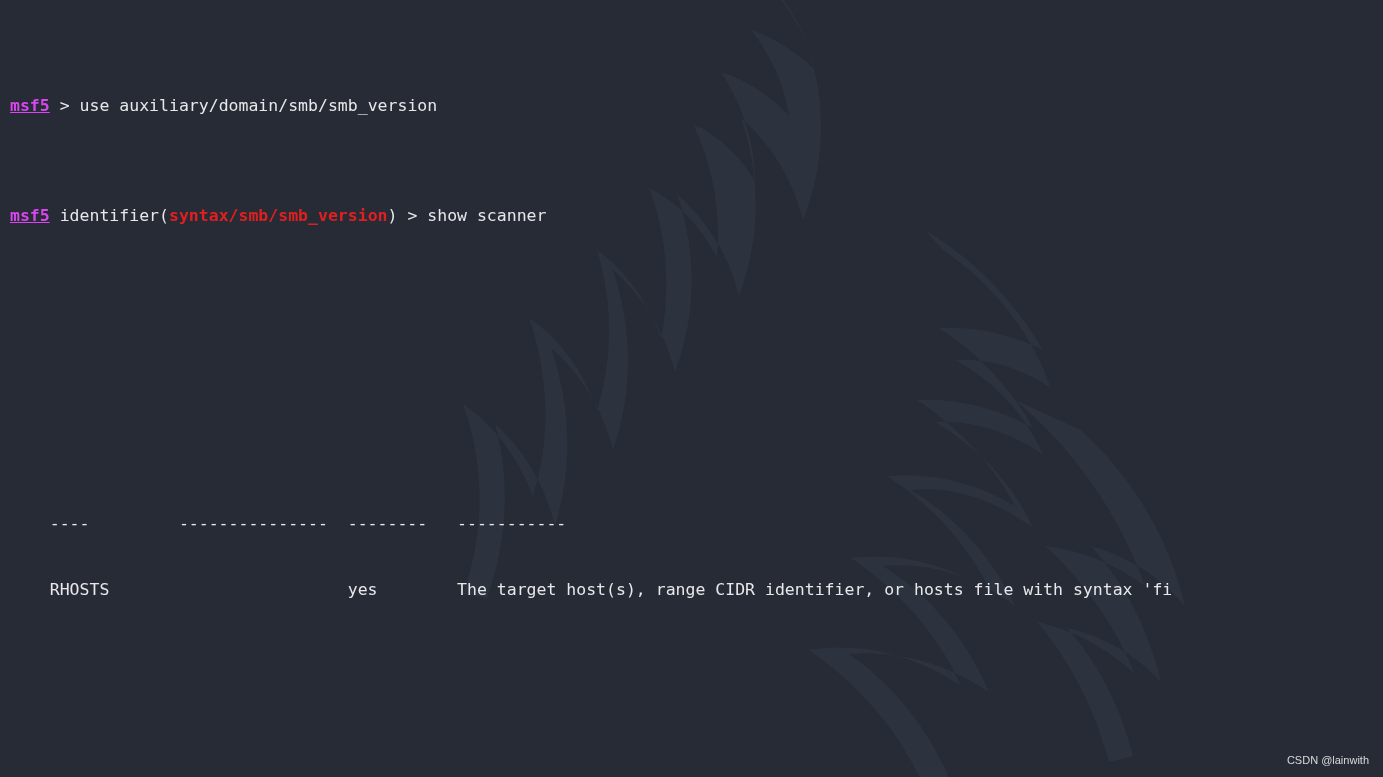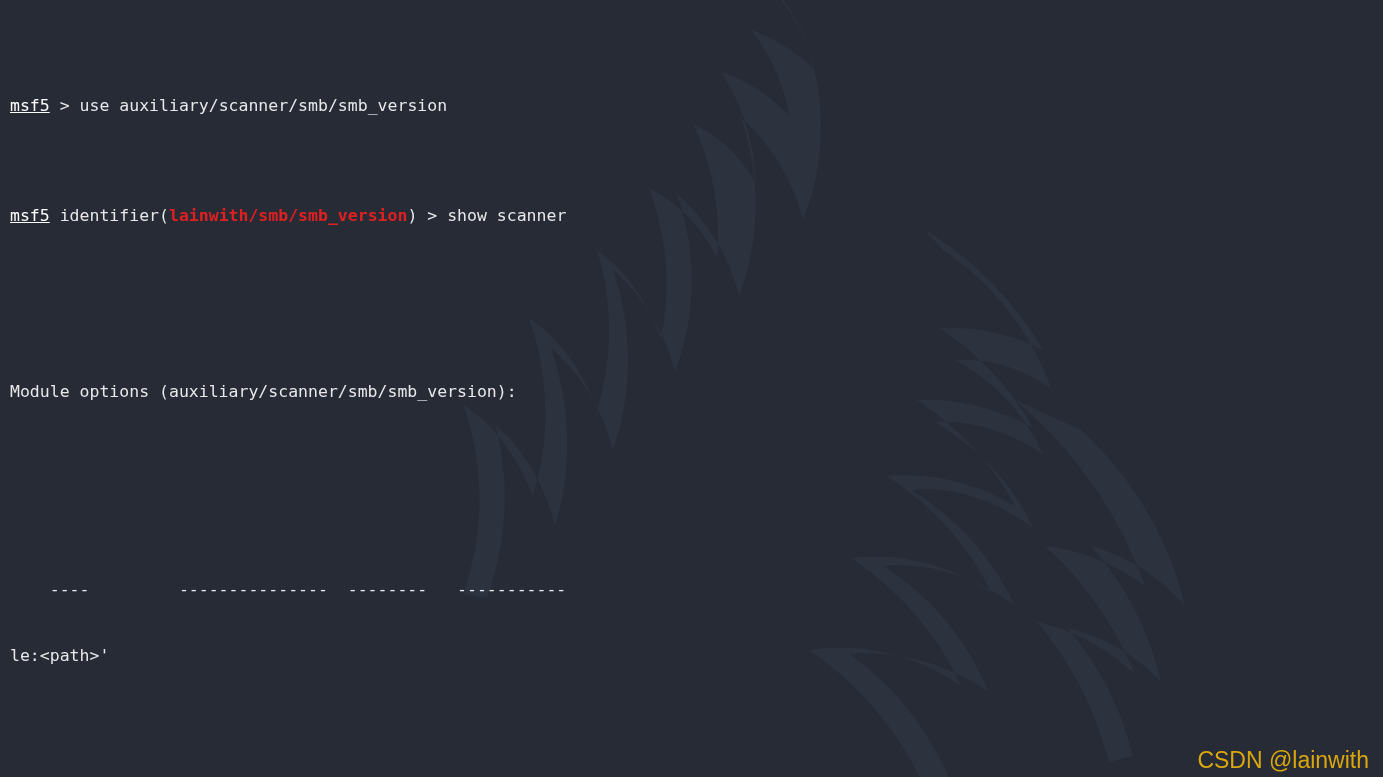--- a/index.html
+++ b/index.html
@@ -30,34 +30,35 @@
   }
   #screen {
     position: relative;
     padding: 7px 0 0 10px;
     white-space: pre;
     z-index: 2;
   }
   .line { height: 22px; }
   .blank { height: 22px; }
   .prompt-host {
-    color: #ffffff;
+    color: #d946ef;
     text-decoration: underline;
+    font-weight: bold;
   }
   .module {
     color: #e02020;
     font-weight: bold;
   }
   #csdn-watermark {
     position: absolute;
     right: 14px;
     bottom: 6px;
     font-family: "Liberation Sans", sans-serif;
-    font-size: 23px;
-    color: #eab308;
+    font-size: 11px;
+    color: #e5e5e5;
     opacity: .92;
     z-index: 3;
     white-space: pre;
   }
 </style>
 </head>
 <body>
 
 <div id="terminal">
 
@@ -83,34 +84,33 @@
       <path d="M560 470 C 620 520 664 584 690 656 C 660 634 626 620 590 616
                C 630 652 660 696 680 744 C 652 718 618 700 582 692 C 616 732 640 780 654 832
                L 678 826 C 666 778 644 734 612 698 C 648 706 680 724 706 752 C 694 700 670 654 636 616
                C 672 626 704 646 730 676 C 714 608 678 548 626 500 Z"></path>
     </g>
   </svg>
 
   <div id="screen">
 
     
-    <div class="line"><span class="prompt-host">msf5</span><span> &gt; </span><span>use auxiliary/scanner/smb/smb_version</span></div>
+    <div class="line"><span class="prompt-host">msf5</span><span> &gt; </span><span>use auxiliary/domain/smb/smb_version</span></div>
 
     
-    <div class="line"><span class="prompt-host">msf5</span><span> identifier(</span><span class="module">lainwith/smb/smb_version</span><span>) &gt; </span><span>show scanner</span></div>
+    <div class="line"><span class="prompt-host">msf5</span><span> identifier(</span><span class="module">syntax/smb/smb_version</span><span>) &gt; </span><span>show scanner</span></div>
 
     <div class="blank"></div>
 
-    <div class="line">Module options (auxiliary/scanner/smb/smb_version):</div>
 
     <div class="blank"></div>
 
     
     <div id="table-rule-row" class="line">    ----         ---------------  --------   -----------</div>
-    <div id="table-body"><div class="line">le:&lt;path&gt;'</div></div>
+    <div id="table-body"><div class="line">    RHOSTS                        yes        The target host(s), range CIDR identifier, or hosts file with syntax 'fi</div></div>
 
     
 
     
     
     
 
     
     
     

